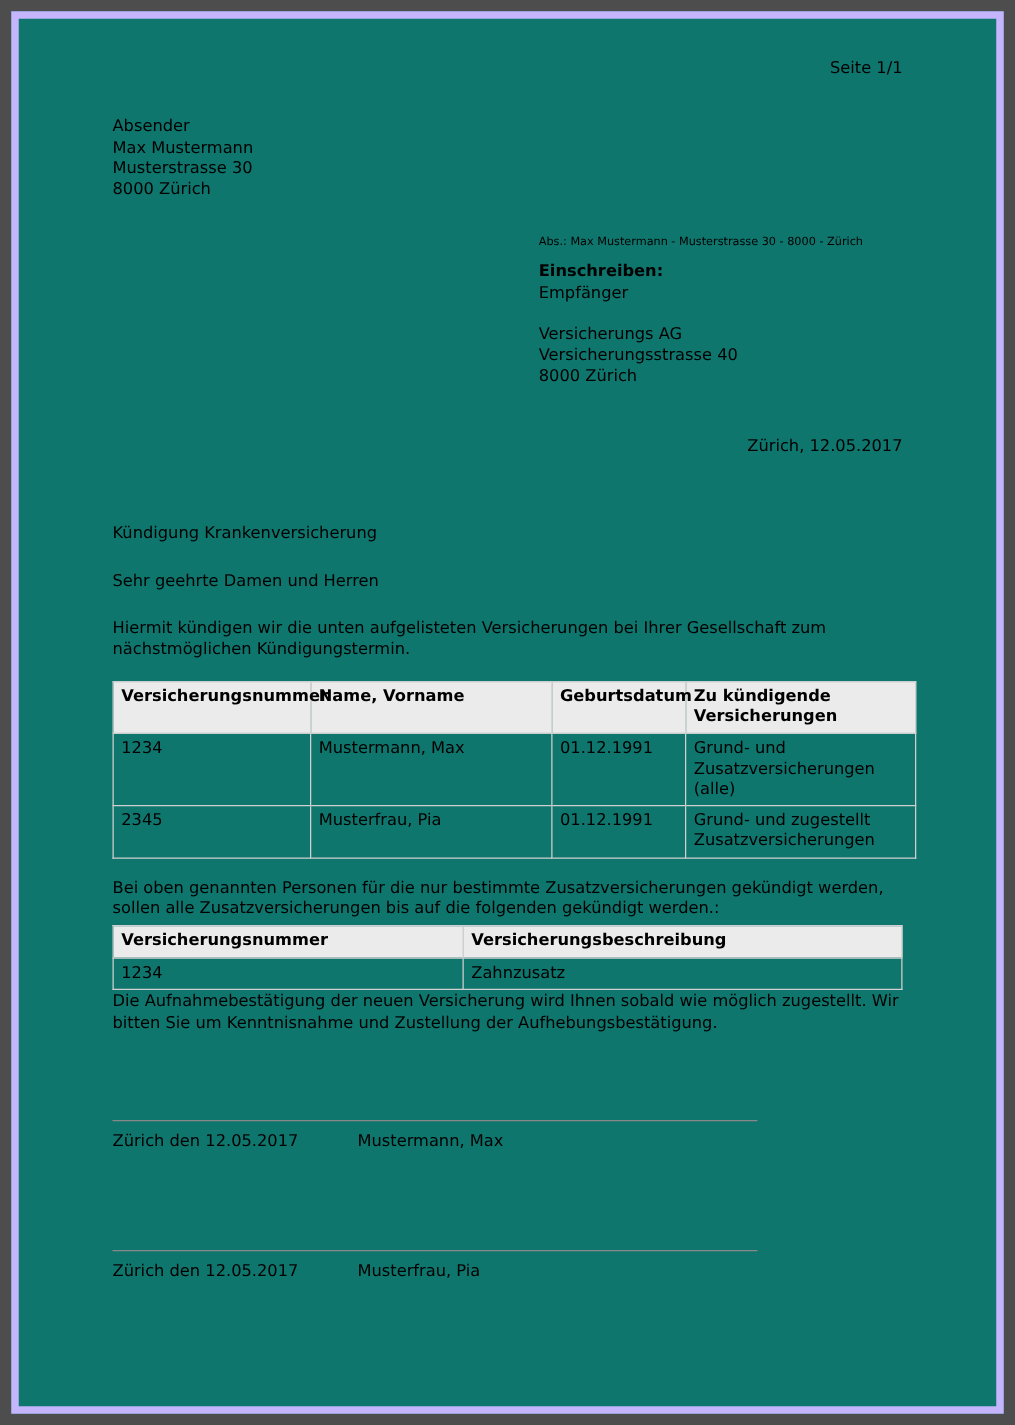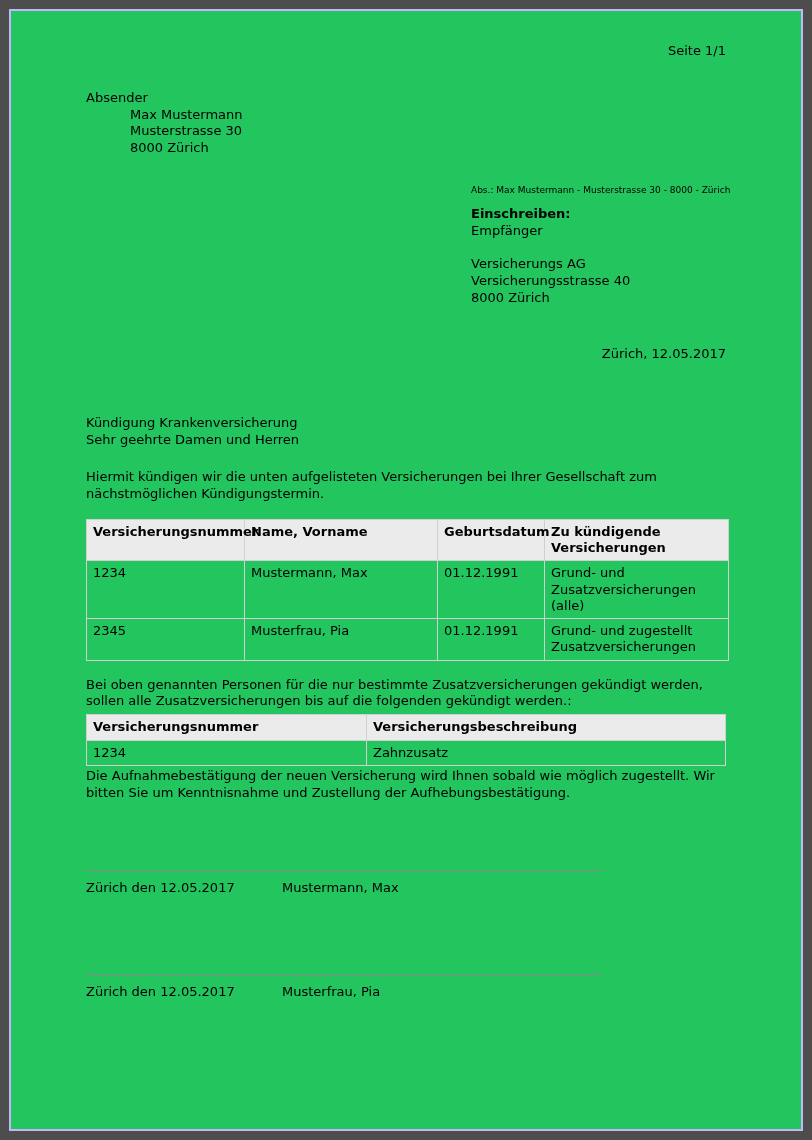--- a/index.html
+++ b/index.html
@@ -6,56 +6,56 @@
   body {
     background: #4d4d4d;
     font-family: "DejaVu Sans", "Liberation Sans", sans-serif;
     color: #000;
     width: 812px;
     height: 1140px;
     box-sizing: border-box;
     padding: 9px;
   }
   .page {
-    background: #22c55e;
-    border: 2px solid #c4b5fd;
+    background: #0f766e;
+    border: 6px solid #c4b5fd;
     width: 100%;
     height: 100%;
     box-sizing: border-box;
     padding: 32px 75px 40px 75px;
     font-size: 13px;
     line-height: 1.3;
     overflow: hidden;
   }
   .page-number {
     text-align: right;
     margin-bottom: 30px;
   }
   .sender-label { }
-  .address-block div { line-height: 1.28; margin-left: 44px; }
+  .address-block div { line-height: 1.28; }
   .recipient {
     margin-left: 341px;
     margin-top: 28px;
   }
   .abs-line {
     font-size: 9px;
     margin-bottom: 10px;
     white-space: nowrap;
   }
   .bold { font-weight: bold; }
   .blank-line { height: 17px; }
   .date-line {
     text-align: right;
     margin-top: 40px;
   }
   .subject {
     font-weight: normal;
     margin-top: 52px;
   }
-  .salutation { }
+  .salutation { margin-top: 22px; }
   .para {
     margin: 20px 0 0 0;
   }
   table.tbl {
     border-collapse: collapse;
     width: 100%;
     margin-top: 16px;
     table-layout: fixed;
     font-size: 13px;
   }

